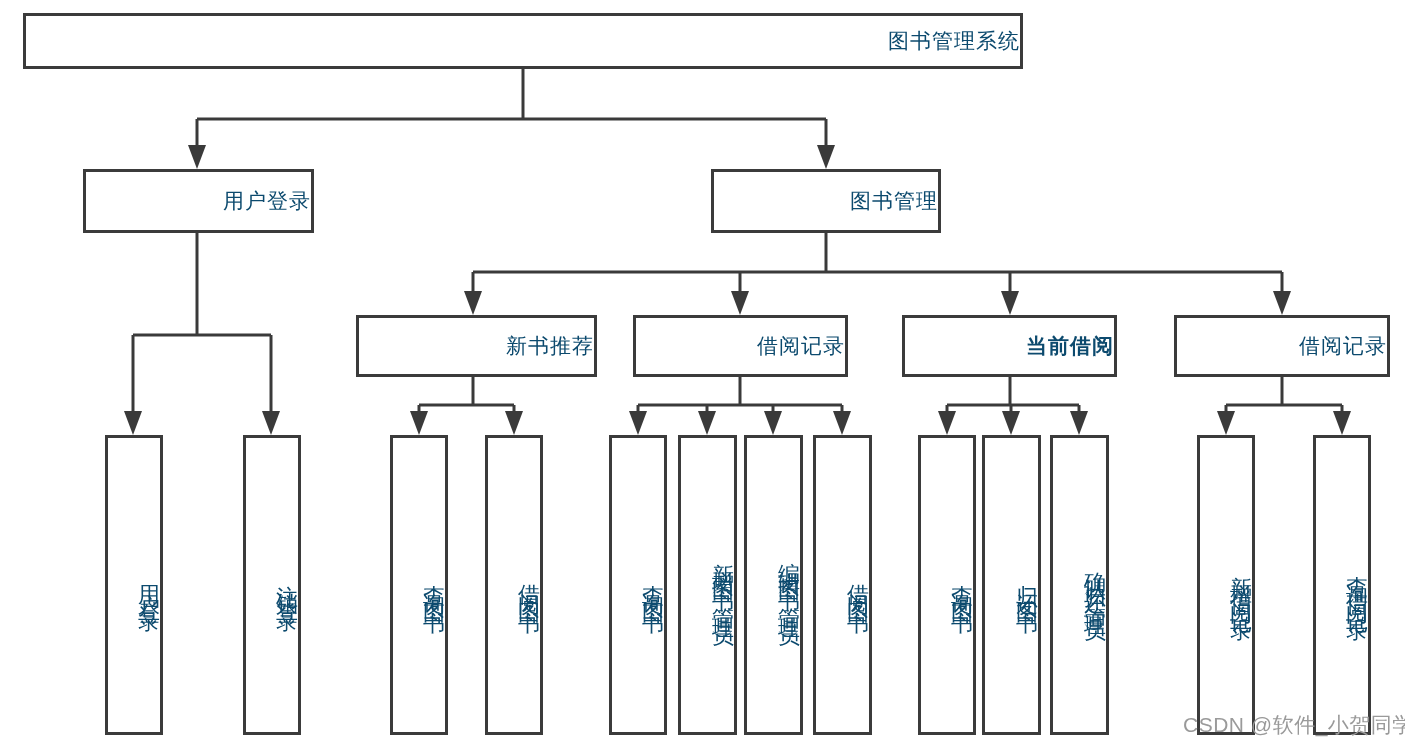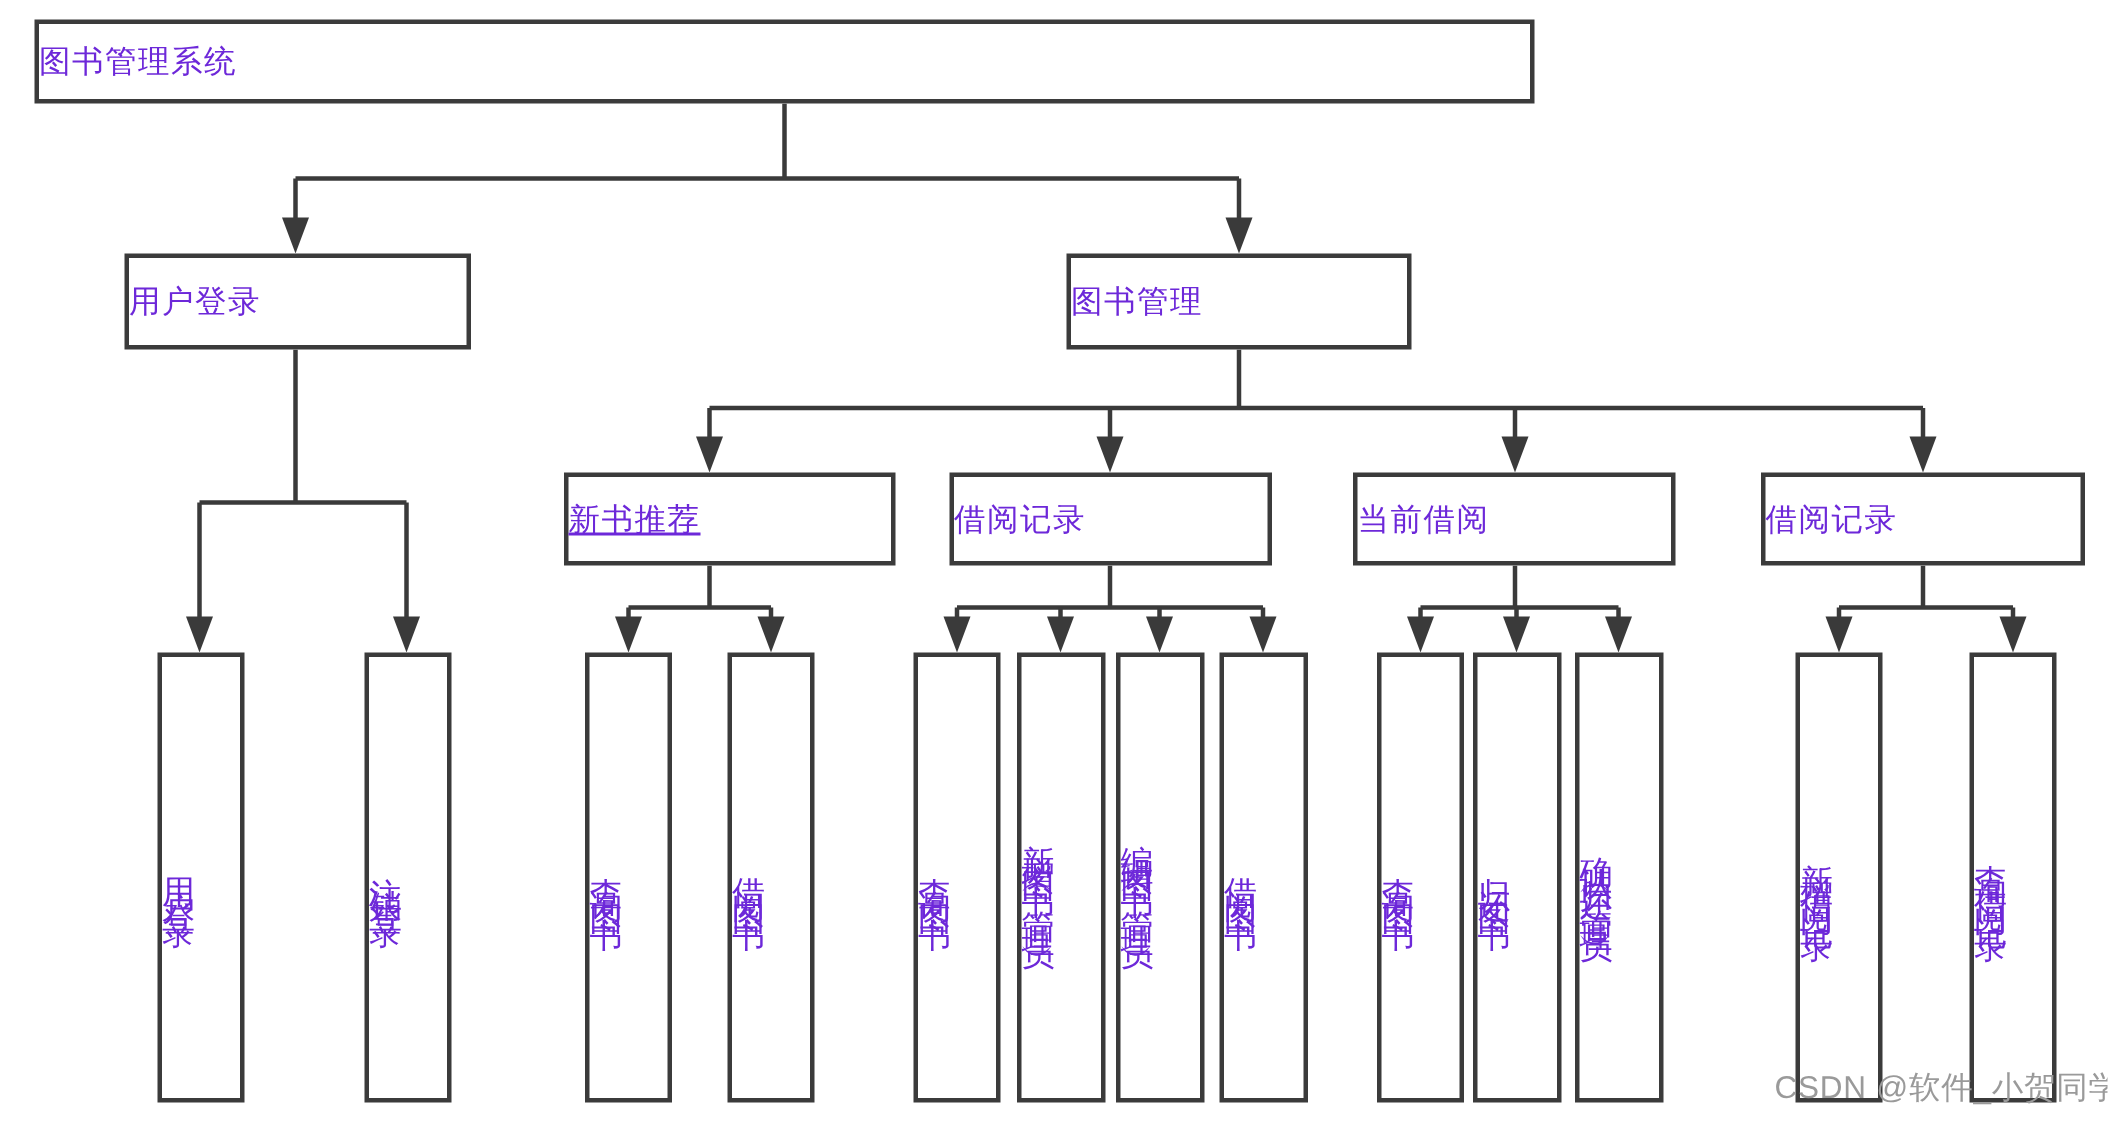--- a/index.html
+++ b/index.html
@@ -14,22 +14,22 @@
     overflow:hidden;
   }
   #connector-svg { position:absolute; left:0; top:0; width:1405px; height:747px; }
   .node {
     position:absolute;
     box-sizing:border-box;
     border:3px solid #3b3b3b;
     background:#ffffff;
     display:flex;
     align-items:center;
-    justify-content:flex-start;
-    color:#6d28d9;
+    justify-content:flex-end;
+    color:#0c4a6e;
   }
   .hbox { font-size:21px; letter-spacing:1px; }
   .vbox { font-size:22px; }
   .vbox .vtext {
     writing-mode: vertical-rl;
     text-orientation: mixed;
     letter-spacing:9px;
     line-height:1;
     white-space:nowrap;
   }
@@ -120,27 +120,27 @@
     <span>图书管理系统</span>
   </div>
 
   <div class="node hbox" style="left:83px; top:169px; width:231px; height:64px;">
     <span>用户登录</span>
   </div>
   <div class="node hbox" style="left:711px; top:169px; width:230px; height:64px;">
     <span>图书管理</span>
   </div>
 
-  <div class="node hbox" style="left:376px; top:315px; width:221px; height:62px;text-decoration:underline;">
+  <div class="node hbox" style="left:356px; top:315px; width:241px; height:62px;">
     <span>新书推荐</span>
   </div>
   <div class="node hbox" style="left:633px; top:315px; width:215px; height:62px;">
     <span>借阅记录</span>
   </div>
-  <div class="node hbox" style="left:902px; top:315px; width:215px; height:62px;">
+  <div class="node hbox" style="left:902px; top:315px; width:215px; height:62px;font-weight:bold;">
     <span>当前借阅</span>
   </div>
   <div class="node hbox" style="left:1174px; top:315px; width:216px; height:62px;">
     <span>借阅记录</span>
   </div>
 
   <div class="node vbox" style="left:105px; top:435px; width:58px; height:300px;">
     <span class="vtext">用户登录</span>
   </div>
   <div class="node vbox" style="left:243px; top:435px; width:58px; height:300px;">

